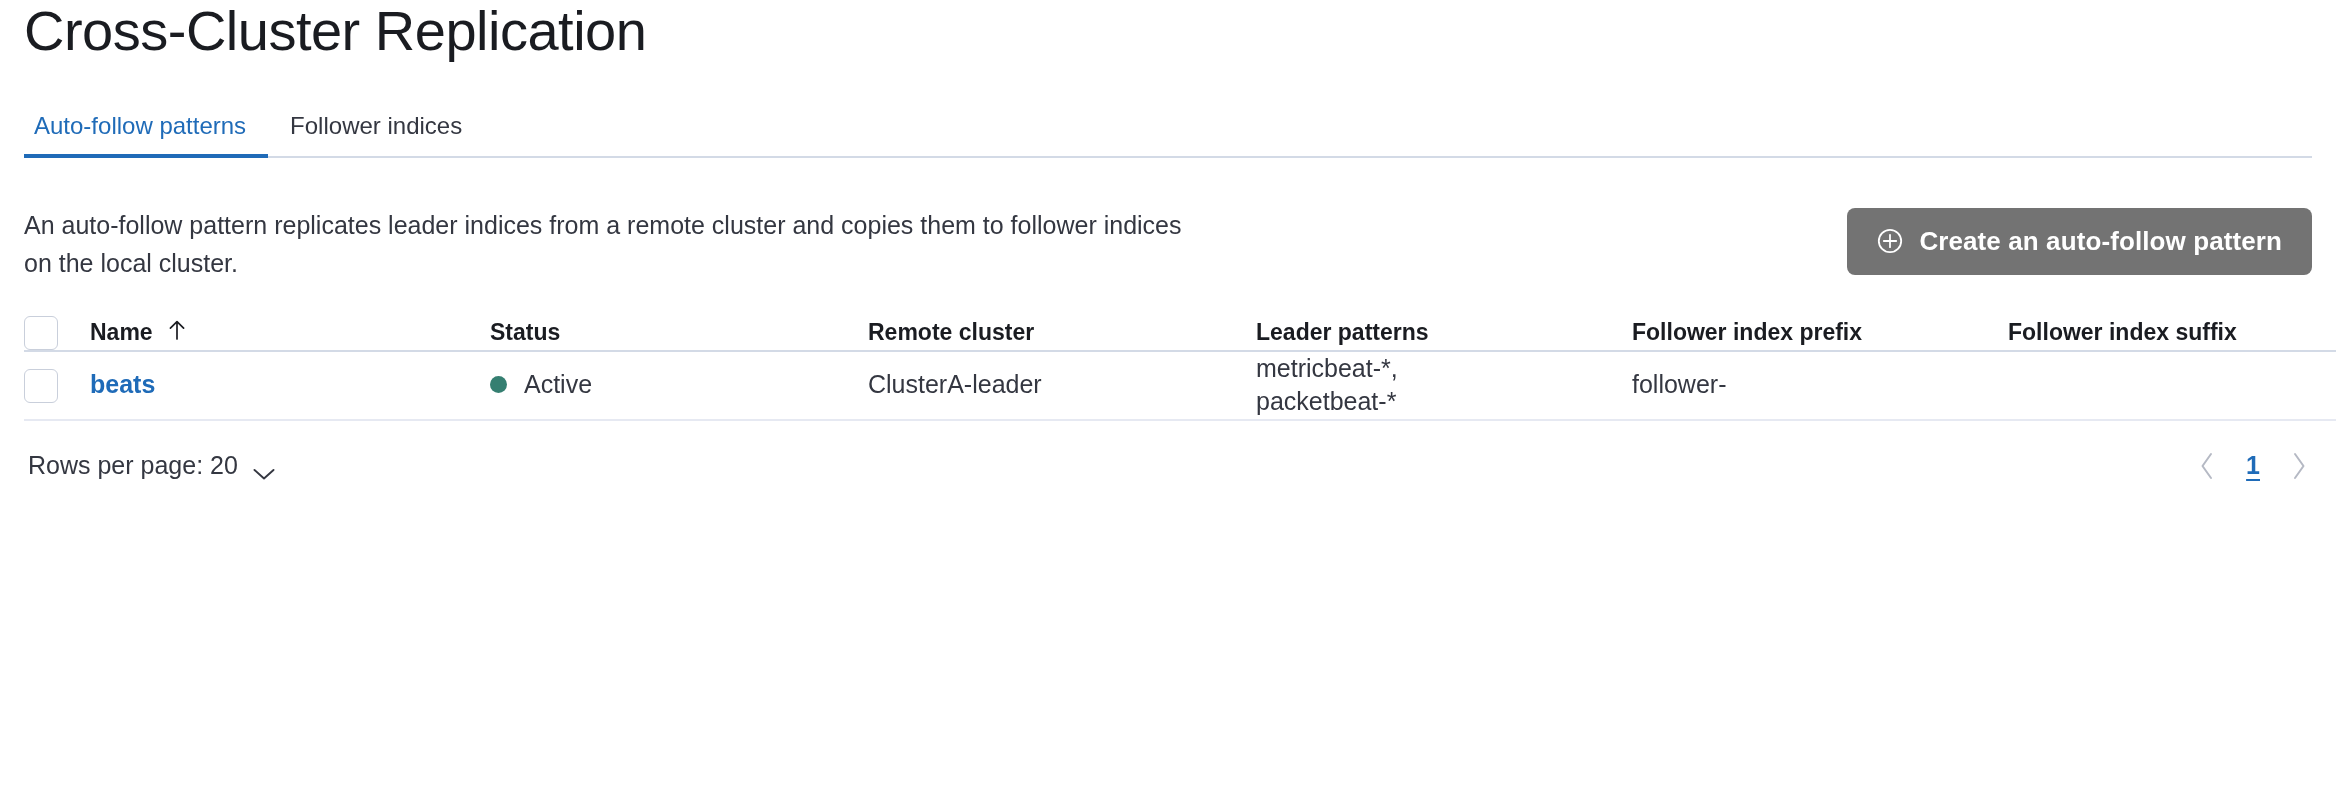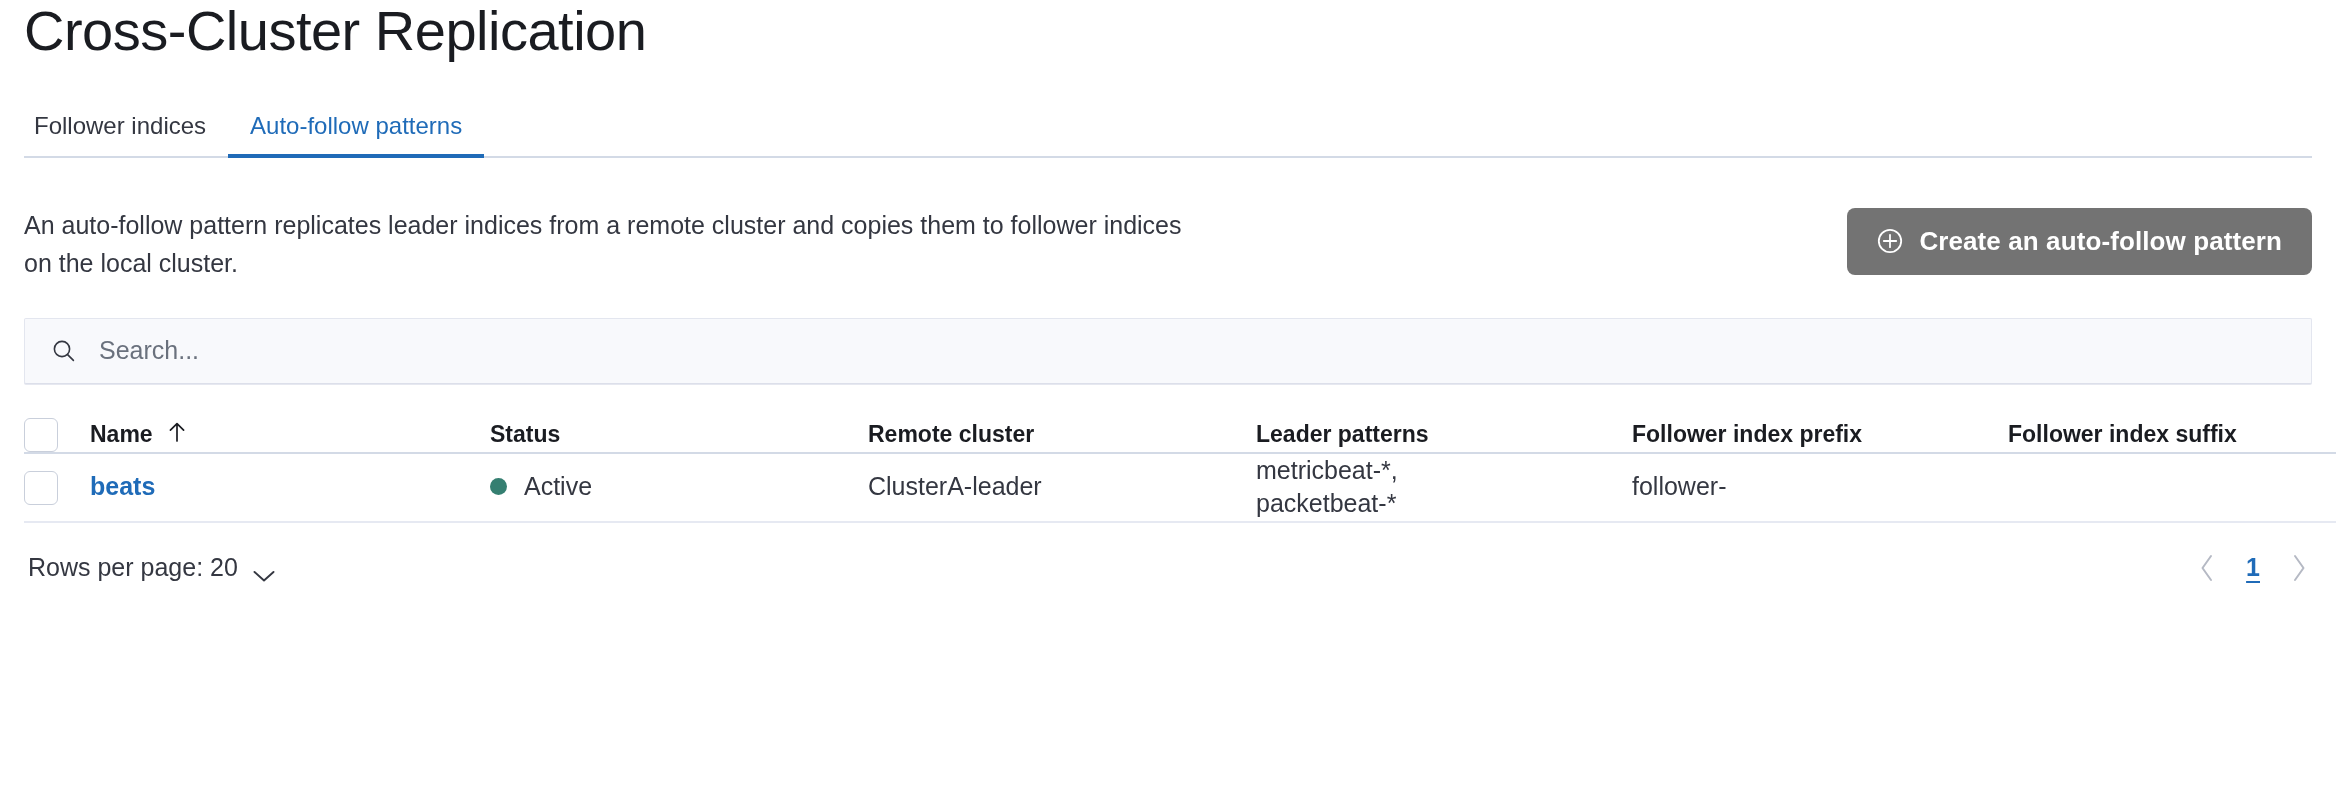--- a/index.html
+++ b/index.html
@@ -263,50 +263,41 @@
   }
 </style>
 </head>
 <body>
 
 <div class="page">
 
   <h1 class="page-title">Cross-Cluster Replication</h1>
 
   <div class="tabs">
+    <div class="tab active">
+      <span>Auto-follow patterns</span>
+    </div>
     <div class="tab">
       <span>Follower indices</span>
-    </div>
-    <div class="tab active">
-      <span>Auto-follow patterns</span>
     </div>
   </div>
 
   <div class="desc-row">
     <div class="desc-text">An auto-follow pattern replicates leader indices from a remote cluster and copies them to follower indices on the local cluster.</div>
     <button class="cta-button">
       <span class="plus-circle">
         <svg width="26" height="26" viewBox="0 0 26 26" aria-hidden="true">
           <circle cx="13" cy="13" r="11.2" fill="none" stroke="#ffffff" stroke-width="1.8"></circle>
           <path d="M13 6.8 V19.2 M6.8 13 H19.2" stroke="#ffffff" stroke-width="1.8" stroke-linecap="round"></path>
         </svg>
       </span>
       <span>Create an auto-follow pattern</span>
     </button>
   </div>
 
-  <div class="search-wrap">
-    <span class="search-icon">
-      <svg width="26" height="26" viewBox="0 0 26 26" aria-hidden="true">
-        <circle cx="11" cy="11" r="7.6" fill="none" stroke="#343741" stroke-width="1.6"></circle>
-        <path d="M16.6 16.6 L22.4 22.4" stroke="#343741" stroke-width="1.6" stroke-linecap="round"></path>
-      </svg>
-    </span>
-    <input class="search-input" type="text" placeholder="Search..." style="">
-  </div>
 
   <table class="ccr-table">
     <colgroup>
       <col class="col-check">
         <col class="col-name">
         <col class="col-status">
         <col class="col-remote">
       <col class="col-leader">
         <col class="col-prefix">
         <col class="col-suffix">

